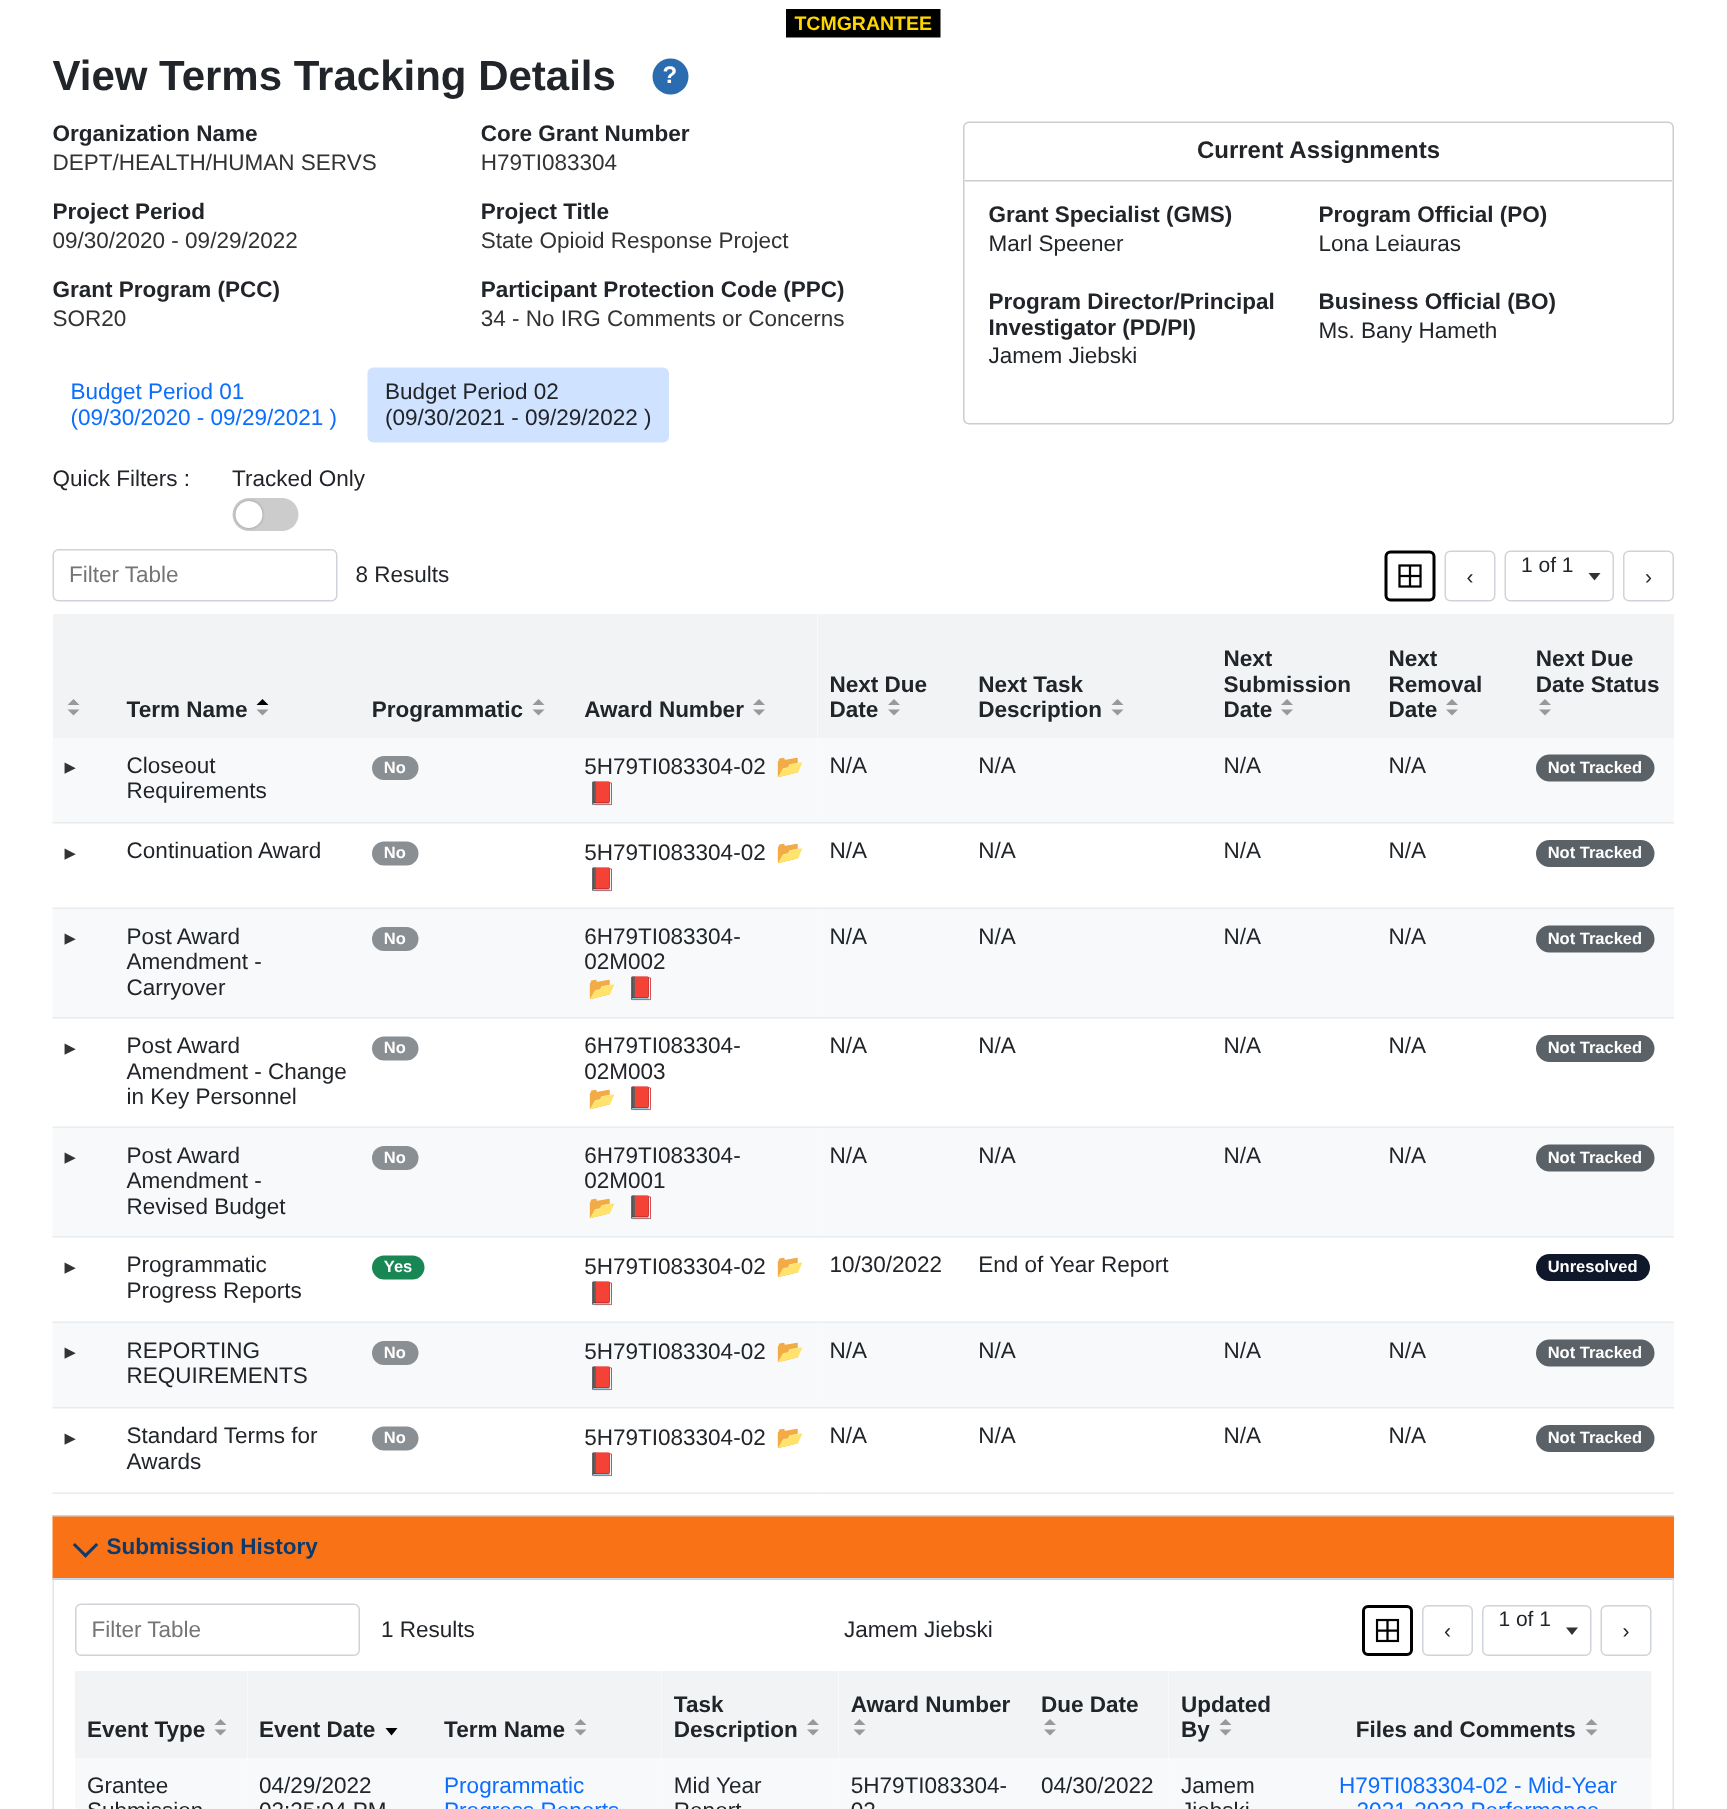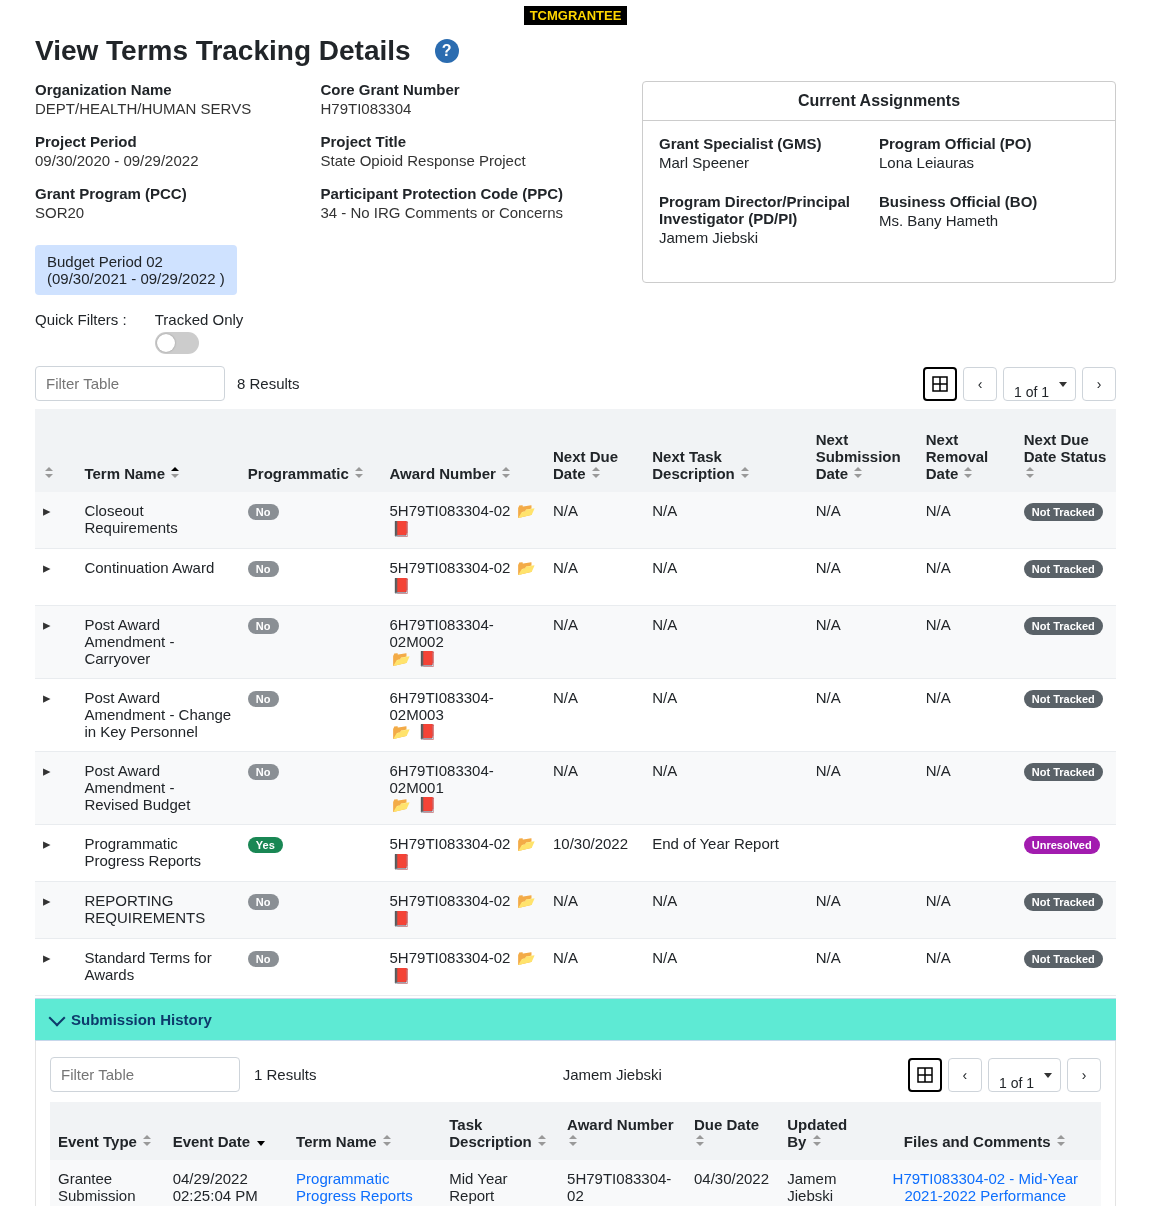--- a/index.html
+++ b/index.html
@@ -28,41 +28,41 @@
 .qf-lbl{font-weight:400;font-size:15px;padding-top:0}
 .qf-toggle-wrap .lbl{font-size:15px;margin-bottom:4px}
 .switch{width:44px;height:22px;border-radius:11px;background:#ccc;position:relative;cursor:pointer}
 .switch::after{content:"";position:absolute;width:18px;height:18px;border-radius:50%;background:#fff;top:2px;left:2px;box-shadow:0 0 2px rgba(0,0,0,.3)}
 .tbl-controls{display:flex;align-items:center;justify-content:space-between;margin-bottom:8px}
 .filter-input{border:1px solid #ced4da;border-radius:4px;padding:8px 10px;font-size:15px;width:190px}
 .results-count{font-size:15px}
 .pager{display:flex;gap:6px;align-items:center}
 .pgr-btn{border:1px solid #ced4da;border-radius:4px;width:34px;height:34px;display:flex;align-items:center;justify-content:center;background:#fff;cursor:pointer;font-size:14px}
 .pgr-btn.active{border:2px solid #000}
-.pgr-sel{border:1px solid #ced4da;border-radius:4px;height:34px;padding:0 26px 0 10px;display:flex;align-items:flex-end;cursor:pointer;position:relative;font-size:14px}
+.pgr-sel{border:1px solid #ced4da;border-radius:4px;height:34px;padding:0 26px 0 10px;display:flex;align-items:flex-start;cursor:pointer;position:relative;font-size:14px}
 .pgr-sel::after{content:"";position:absolute;right:8px;top:14px;border-left:4px solid transparent;border-right:4px solid transparent;border-top:5px solid #333}
 table{width:100%;border-collapse:collapse}
 thead th{background:#f1f3f5;text-align:left;padding:22px 8px 10px;font-weight:700;vertical-align:bottom;font-size:15px;position:relative}
 .sort{display:inline-block;width:10px;margin-left:2px;vertical-align:middle;position:relative}
 .sort::before{content:"";position:absolute;left:0;top:-8px;border-left:4px solid transparent;border-right:4px solid transparent;border-bottom:4px solid #999}
 .sort::after{content:"";position:absolute;left:0;top:-1px;border-left:4px solid transparent;border-right:4px solid transparent;border-top:4px solid #999}
 .sort.asc::before{border-bottom-color:#000}
 tbody tr{border-bottom:1px solid #e9ecef}
 tbody tr:nth-child(odd){background:#f8f9fa}
 tbody td{padding:10px 8px;vertical-align:top;font-size:15px}
 .expander{cursor:pointer;color:#333}
 .pill{display:inline-block;padding:2px 8px;border-radius:10px;font-size:11px;font-weight:600;color:#fff}
 .pill-no{background:#8a8f94}
 .pill-yes{background:#198754}
 .badge{display:inline-block;padding:3px 8px;border-radius:10px;font-size:11px;font-weight:600;color:#fff}
 .badge-nt{background:#5a6268}
-.badge-un{background:#a21caf}
+.badge-un{background:#0f172a}
 .ico-folder{color:#1e63b8;margin-left:3px}
 .ico-pdf{color:#c82333;margin-left:3px}
-.section-hdr{background:#5eead4;padding:12px 16px;border-top:1px solid #c7d7eb;border-bottom:1px solid #c7d7eb;margin-top:2px;display:flex;align-items:center;gap:8px;color:#0d3a6b;font-weight:700;font-size:15px;cursor:pointer}
+.section-hdr{background:#f97316;padding:12px 16px;border-top:1px solid #c7d7eb;border-bottom:1px solid #c7d7eb;margin-top:14px;display:flex;align-items:center;gap:8px;color:#0d3a6b;font-weight:700;font-size:15px;cursor:pointer}
 .chev{display:inline-block;width:12px;height:12px;border-left:2px solid #0d3a6b;border-bottom:2px solid #0d3a6b;transform:rotate(-45deg);margin-top:-4px}
 .sub-wrap{border:1px solid #e3e3e3;border-top:none;padding:16px 14px}
 .sub-controls{display:flex;align-items:center;justify-content:space-between;margin-bottom:10px}
 .sub-controls .mid{font-size:15px}
 .link{color:#0d6efd;cursor:pointer}
 .files-col{text-align:center}
 .sort-desc{display:inline-block;width:0;height:0;border-left:4px solid transparent;border-right:4px solid transparent;border-top:5px solid #000;margin-left:3px;vertical-align:middle}
 thead.sh th{background:#f1f3f5;padding:14px 8px 10px}
 </style>
 </head>
@@ -97,20 +97,24 @@
       <div class="info-cell">
           <div class="lbl">Grant Program (PCC)</div>
           <div class="val">SOR20</div>
         </div>
       <div class="info-cell">
           <div class="lbl">Participant Protection Code (PPC)</div>
           <div class="val">34 - No IRG Comments or Concerns</div>
         </div>
     </div>
     <div class="tabs">
+      <div class="tab link">
+        <div>Budget Period 01</div>
+          <div>(09/30/2020 - 09/29/2021 )</div>
+      </div>
       <div class="tab active">
         <div>Budget Period 02</div>
           <div>(09/30/2021 - 09/29/2022 )</div>
       </div>
     </div>
   </div>
   <div class="assign">
     <div class="assign-h">Current Assignments</div>
     <div class="assign-body">
       <div class="assign-cell">

